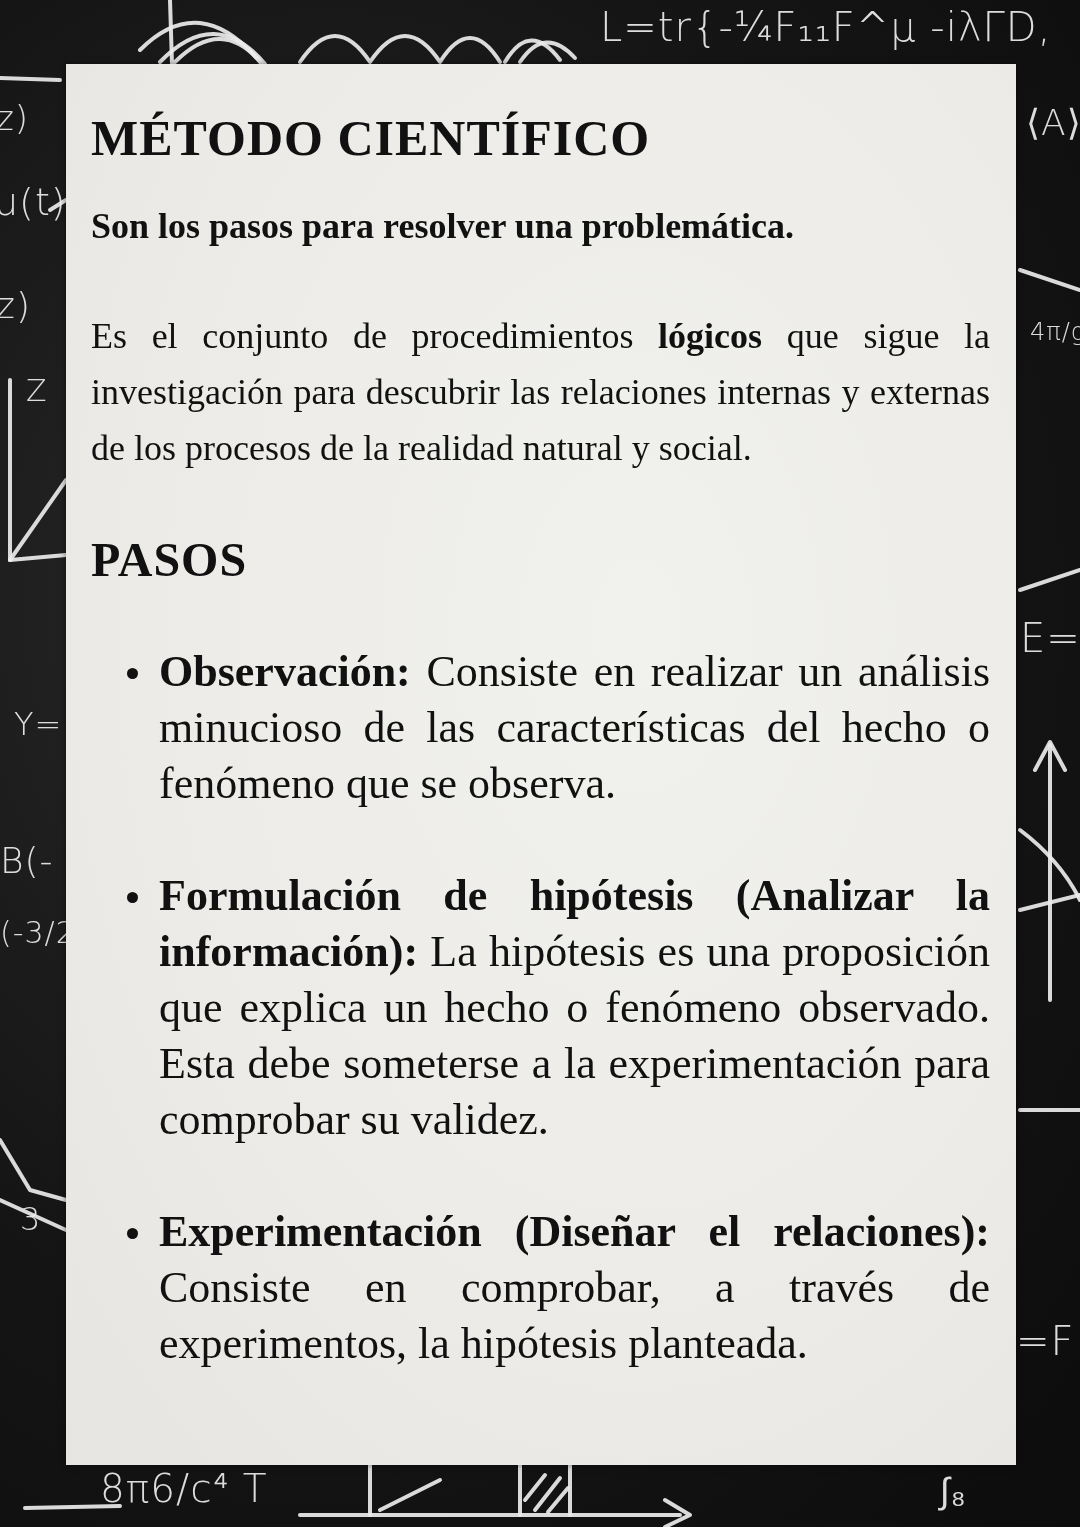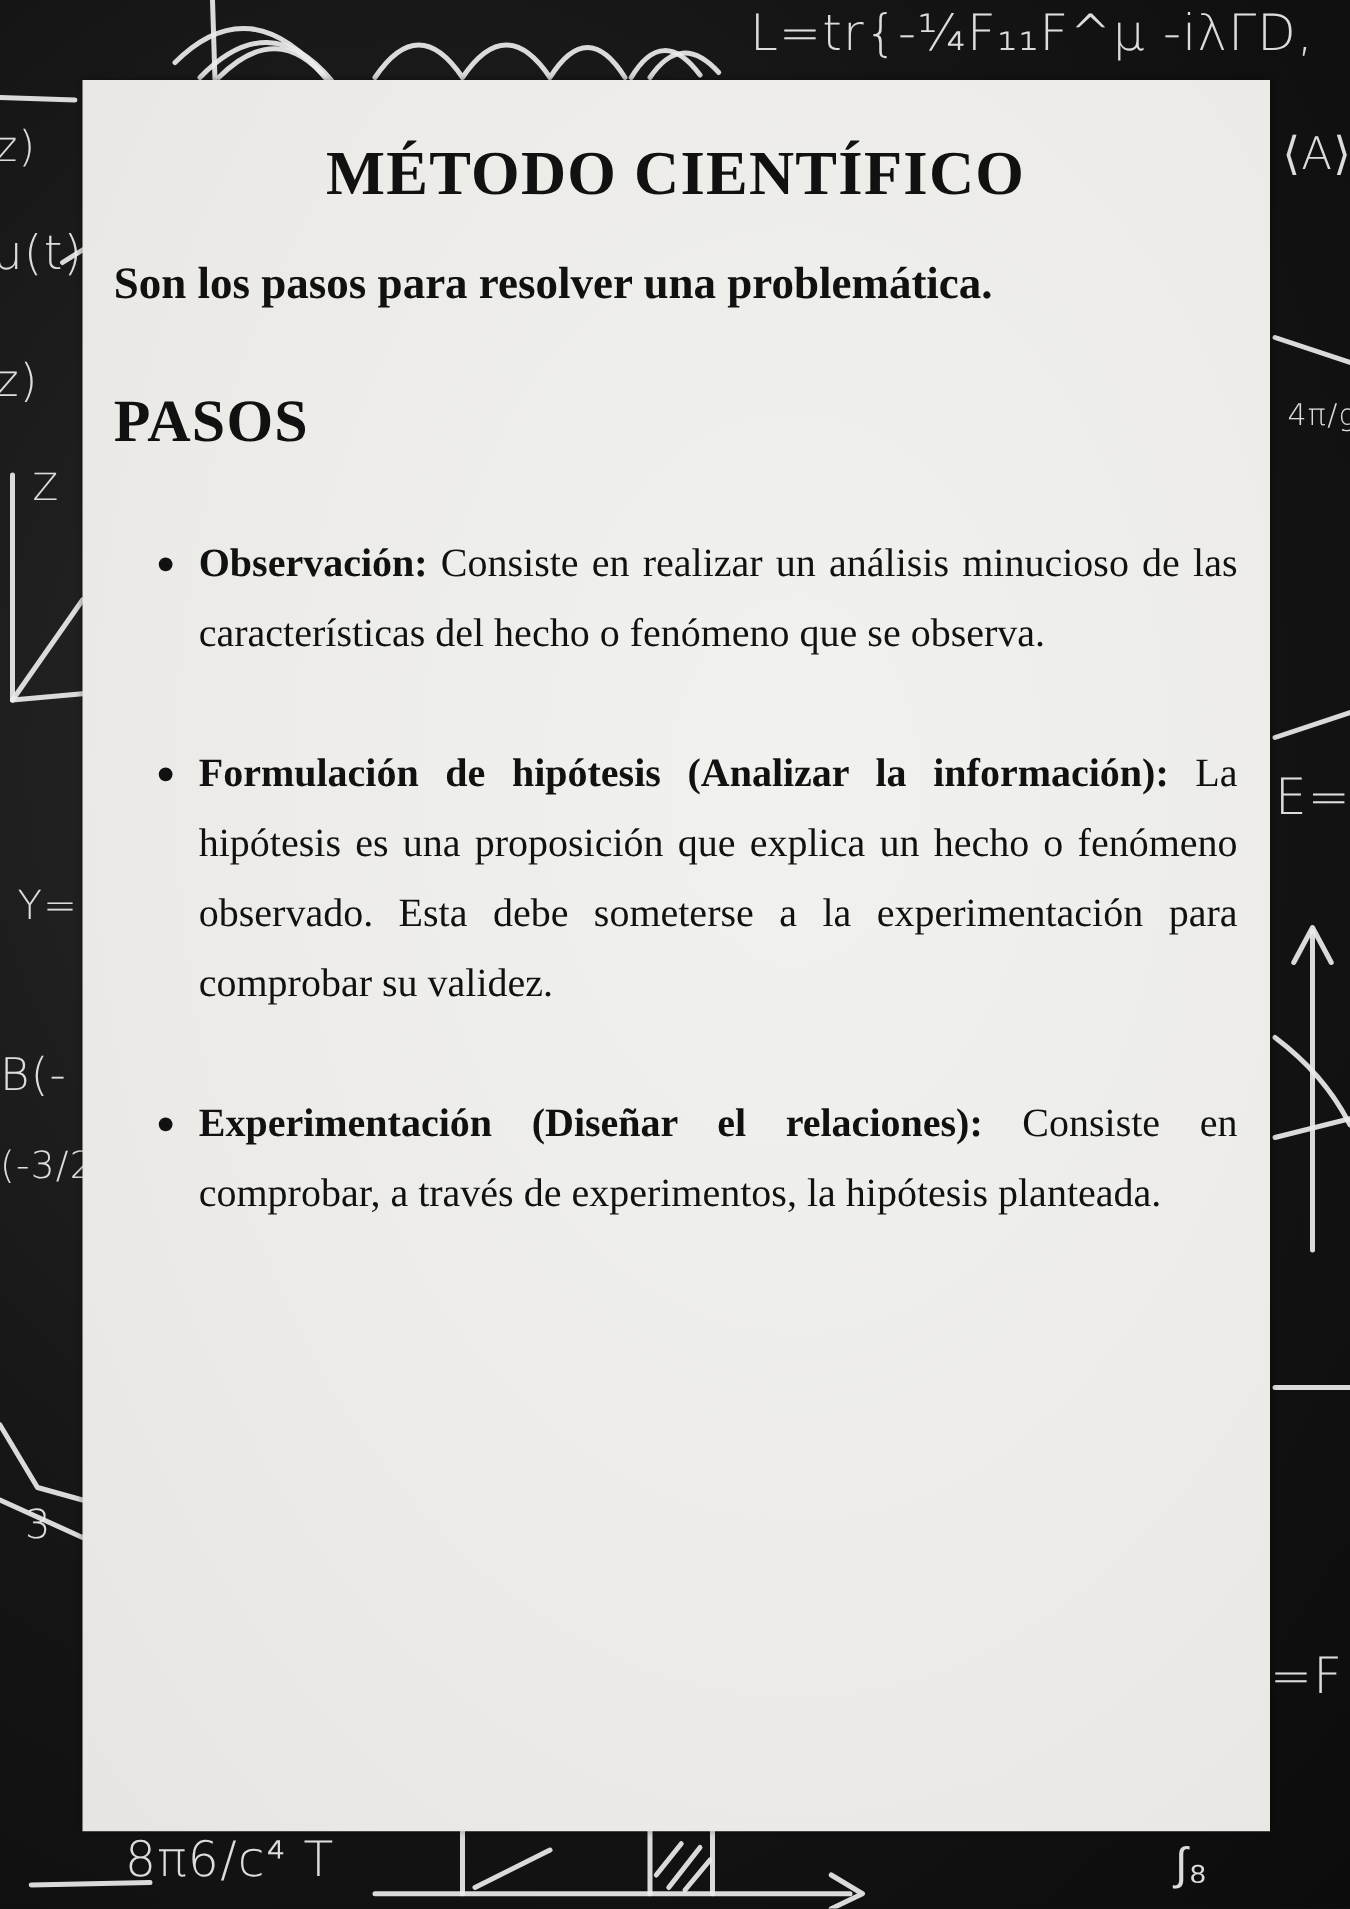--- a/index.html
+++ b/index.html
@@ -55,21 +55,20 @@
     }
     .paper-inner {
       position: absolute;
       left: 25px;
       top: 0;
       width: 899px;
       color: #111;
     }
     .title {
       margin: 46px 0 0 0;
-      text-align: center;
       font-size: 50px;
       font-weight: bold;
       letter-spacing: 1px;
       line-height: 56px;
       font-family: "Liberation Serif", "DejaVu Serif", serif;
     }
     .para {
       font-size: 36px;
       line-height: 56px;
       text-align: justify;
@@ -85,21 +84,21 @@
       letter-spacing: 1px;
     }
     .steps {
       list-style: none;
       margin: 0;
       padding: 0;
     }
     .step {
       position: relative;
       padding-left: 68px;
-      font-size: 32px;
+      font-size: 44px;
       line-height: 56px;
       text-align: justify;
     }
     .step + .step { margin-top: 56px; }
     .step:first-child { margin-top: 56px; }
     .bullet {
       position: absolute;
       left: 36px;
       top: 24px;
       width: 11px;
@@ -169,20 +168,21 @@
 <div class="chalk-text" style="left:1016px; top:1318px; font-size:40px;">=F</div>
 <div class="chalk-text" style="left:100px; top:1466px; font-size:39px;">8π6/c⁴ T</div>
 <div class="chalk-text" style="left:940px; top:1470px; font-size:36px;">∫₈</div>
 
 <div class="paper">
   <div class="paper-inner">
     <h1 class="title">MÉTODO CIENTÍFICO</h1>
 
     <p class="para intro">Son los pasos para resolver una problemática.</p>
 
+    <p class="para definition"><span>Es el conjunto de procedimientos </span><span class="bold">lógicos</span><span> que sigue la investigación para descubrir las relaciones internas y externas de los procesos de la realidad natural y social.</span></p>
 
     <div class="section-heading">PASOS</div>
 
     <ul class="steps">
       <li class="step">
         <span class="bullet"></span>
         <span class="step-term">Observación:</span><span> Consiste en realizar un análisis minucioso de las características del hecho o fenómeno que se observa.</span>
       </li>
       <li class="step">
         <span class="bullet"></span>

